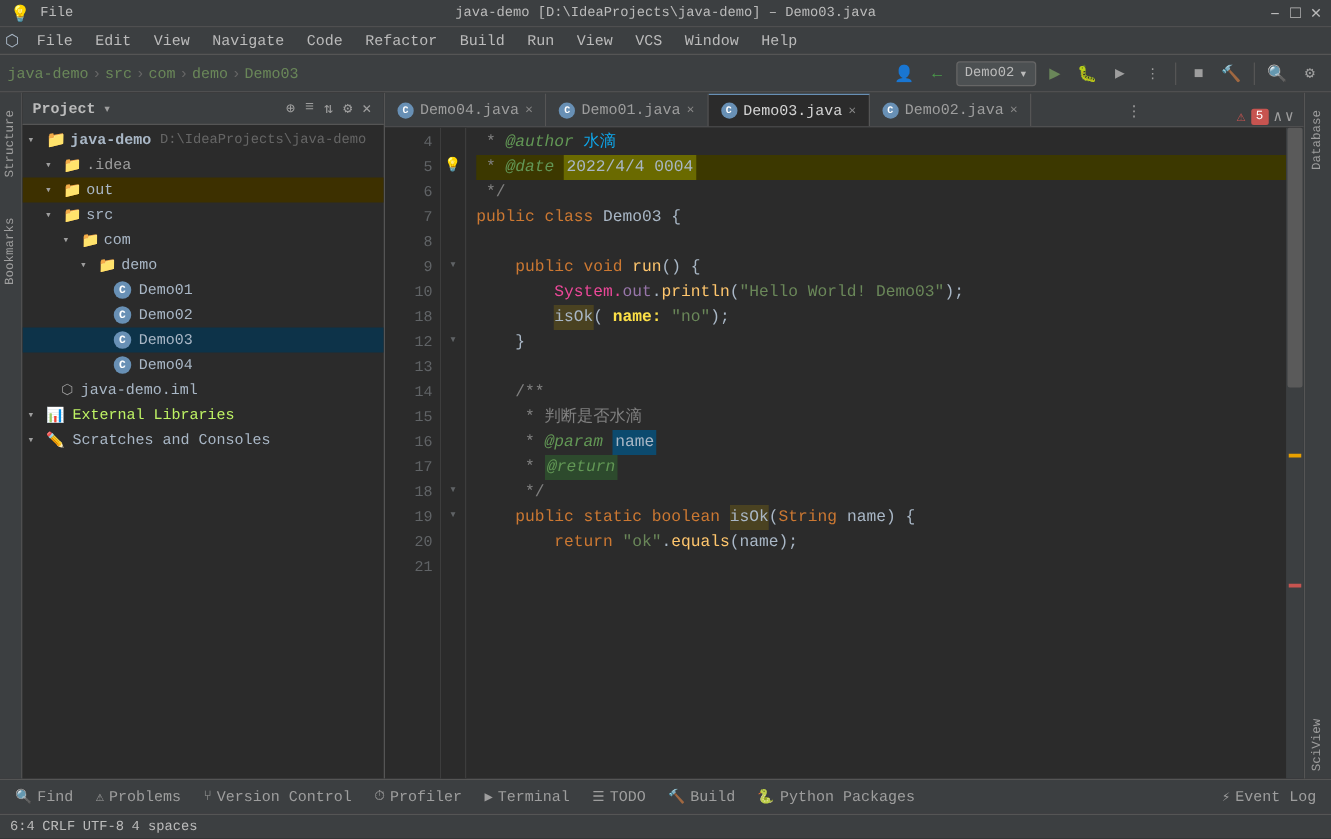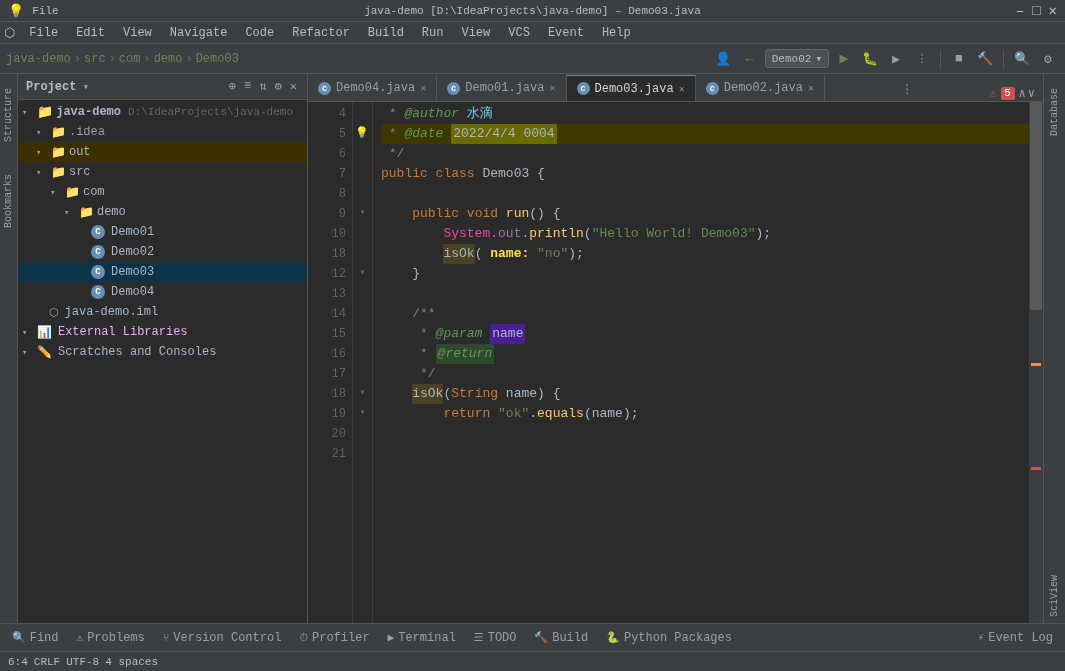--- a/index.html
+++ b/index.html
@@ -324,21 +324,21 @@
   <span class="menu-item">File</span>
   <span class="menu-item">Edit</span>
   <span class="menu-item">View</span>
   <span class="menu-item">Navigate</span>
   <span class="menu-item">Code</span>
   <span class="menu-item">Refactor</span>
   <span class="menu-item">Build</span>
   <span class="menu-item">Run</span>
   <span class="menu-item">View</span>
   <span class="menu-item">VCS</span>
-  <span class="menu-item">Event</span>
+  <span class="menu-item">Window</span>
   <span class="menu-item">Help</span>
 </div>
 
 <div id="toolbar">
 
   <div id="breadcrumb">
     <span style="color:#6a8759;">java-demo</span>
     <span class="sep"> › </span>
     <span style="color:#6a8759;">src</span>
     <span class="sep"> › </span>
@@ -455,21 +455,21 @@
 
       <div class="tree-item" style="padding-left:18px;">
         <span class="tree-arrow" style="width:10px;"></span>
         <span style="font-size:11px;color:#9e9e9e;">⬡</span>
         <span style="color:#a9b7c6;margin-left:3px;">java-demo.iml</span>
       </div>
 
       <div class="tree-item" style="padding-left:4px;">
         <span class="tree-arrow">▾</span>
         <span style="font-size:12px;">📊</span>
-        <span style="color:#f0abfc;margin-left:3px;">External Libraries</span>
+        <span style="color:#bef264;margin-left:3px;">External Libraries</span>
       </div>
 
       <div class="tree-item" style="padding-left:4px;">
         <span class="tree-arrow">▾</span>
         <span style="font-size:12px;">✏️</span>
         <span style="color:#a9b7c6;margin-left:3px;">Scratches and Consoles</span>
       </div>
     </div>
   </div>
 
@@ -567,21 +567,21 @@
           <span style="color:#606366;font-size:10px;">▾</span>
         </div>
 
         <div style="height:20px;"></div>
         <div style="height:20px;"></div>
       </div>
 
       <div id="code-content">
 
         <div class="code-line">
-          <span style="color:#808080;"> * </span><span style="color:#629755;font-style:italic;">@author</span><span style="color:#7dd3fc;"> 水滴</span>
+          <span style="color:#808080;"> * </span><span style="color:#629755;font-style:italic;">@author</span><span style="color:#0ea5e9;"> 水滴</span>
         </div>
 
         <div class="code-line" style="background:#3c3800;">
           <span style="color:#808080;"> * </span><span style="color:#629755;font-style:italic;">@date</span><span style="color:#a9b7c6;"> </span><span style="background:#6a6a00;color:#a9b7c6;padding:0 2px;">2022/4/4 0004</span>
         </div>
 
         <div class="code-line">
           <span style="color:#808080;"> */</span>
         </div>
 
@@ -610,35 +610,38 @@
         </div>
 
         <div class="code-line">
           <span> </span>
         </div>
 
         <div class="code-line">
           <span style="color:#808080;">    /**</span>
         </div>
 
-
-        <div class="code-line">
-          <span style="color:#808080;">     * </span><span style="color:#629755;font-style:italic;">@param</span><span style="color:#808080;"> </span><span style="background:#4c1d95;color:#a9b7c6;padding:0 2px;">name</span>
+        <div class="code-line">
+          <span style="color:#808080;">     * 判断是否水滴</span>
+        </div>
+
+        <div class="code-line">
+          <span style="color:#808080;">     * </span><span style="color:#629755;font-style:italic;">@param</span><span style="color:#808080;"> </span><span style="background:#0c4a6e;color:#a9b7c6;padding:0 2px;">name</span>
         </div>
 
         <div class="code-line">
           <span style="color:#808080;">     * </span><span style="background:#2d4a2d;color:#629755;font-style:italic;padding:0 2px;">@return</span>
         </div>
 
         <div class="code-line">
           <span style="color:#808080;">     */</span>
         </div>
 
         <div class="code-line">
-          <span style="color:#a9b7c6;">    </span><span style="background:#4a4221;color:#a9b7c6;">isOk</span><span style="color:#a9b7c6;">(</span><span style="color:#cc7832;">String</span><span style="color:#a9b7c6;"> name) {</span>
+          <span style="color:#a9b7c6;">    </span><span style="color:#cc7832;">public static boolean </span><span style="background:#4a4221;color:#a9b7c6;">isOk</span><span style="color:#a9b7c6;">(</span><span style="color:#cc7832;">String</span><span style="color:#a9b7c6;"> name) {</span>
         </div>
 
         <div class="code-line">
           <span style="color:#a9b7c6;">        </span><span style="color:#cc7832;">return </span><span style="color:#6a8759;">"ok"</span><span style="color:#a9b7c6;">.</span><span style="color:#ffc66d;">equals</span><span style="color:#a9b7c6;">(name);</span>
         </div>
 
         <div class="code-line">
           <span> </span>
         </div>
       </div>

